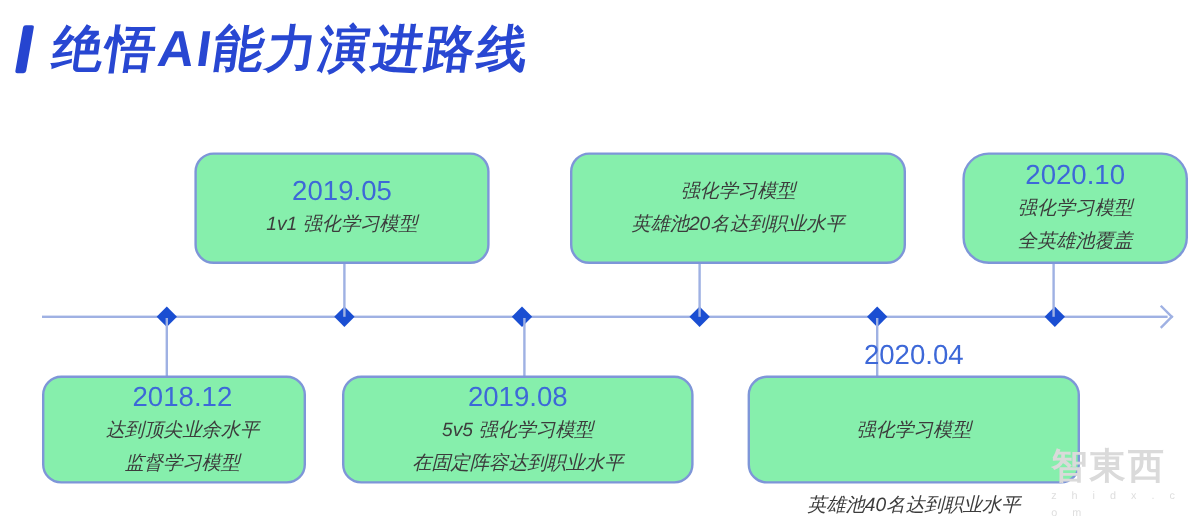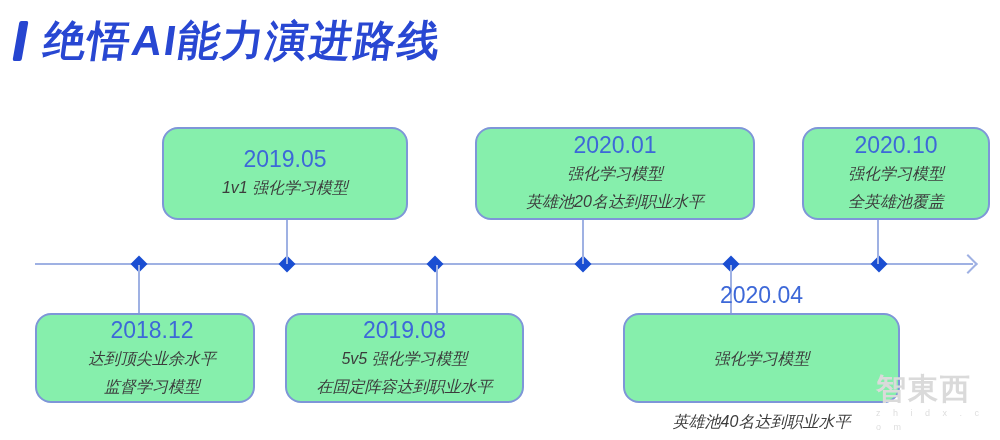--- a/index.html
+++ b/index.html
@@ -82,23 +82,23 @@
     flex-direction: column;
     align-items: center;
     justify-content: center;
     text-align: center;
     padding: 4px 6px;
   }
   .row-top    { top: 127px; height: 93px; }
   .row-bottom { top: 313px; height: 90px; }
   .b-2019-05 { left: 162px; width: 246px; }
   .b-2020-01 { left: 475px; width: 280px; }
-  .b-2020-10 { left: 802px; width: 188px; }
+  .b-2020-10 { left: 802px; width: 188px; border-radius: 22px; }
   .b-2018-12 { left: 35px;  width: 220px; padding-left: 20px; }
-  .b-2019-08 { left: 285px; width: 239px; align-items: center; }
+  .b-2019-08 { left: 285px; width: 293px; align-items: center; }
   .b-2020-04 { left: 623px; width: 277px; gap: 35px; }
 
   .event-date {
     color: #3d68d8;
     font-size: 23px;
     line-height: 29px;
     white-space: nowrap;
   }
   .event-line {
     color: #3c3c3c;
@@ -154,21 +154,20 @@
   <div class="connector c-up   c4"></div>
   <div class="connector c-down c5"></div>
   <div class="connector c-up   c6"></div>
 
   <div class="event-box row-top b-2019-05">
     <div class="event-date">2019.05</div>
     <div class="event-line">1v1 强化学习模型</div>
   </div>
 
   <div class="event-box row-top b-2020-01">
-    <div class="event-date">2020.01</div>
     <div class="event-line">强化学习模型</div>
     <div class="event-line">英雄池20名达到职业水平</div>
   </div>
 
   <div class="event-box row-top b-2020-10">
     <div class="event-date">2020.10</div>
     <div class="event-line">强化学习模型</div>
     <div class="event-line">全英雄池覆盖</div>
   </div>
 

